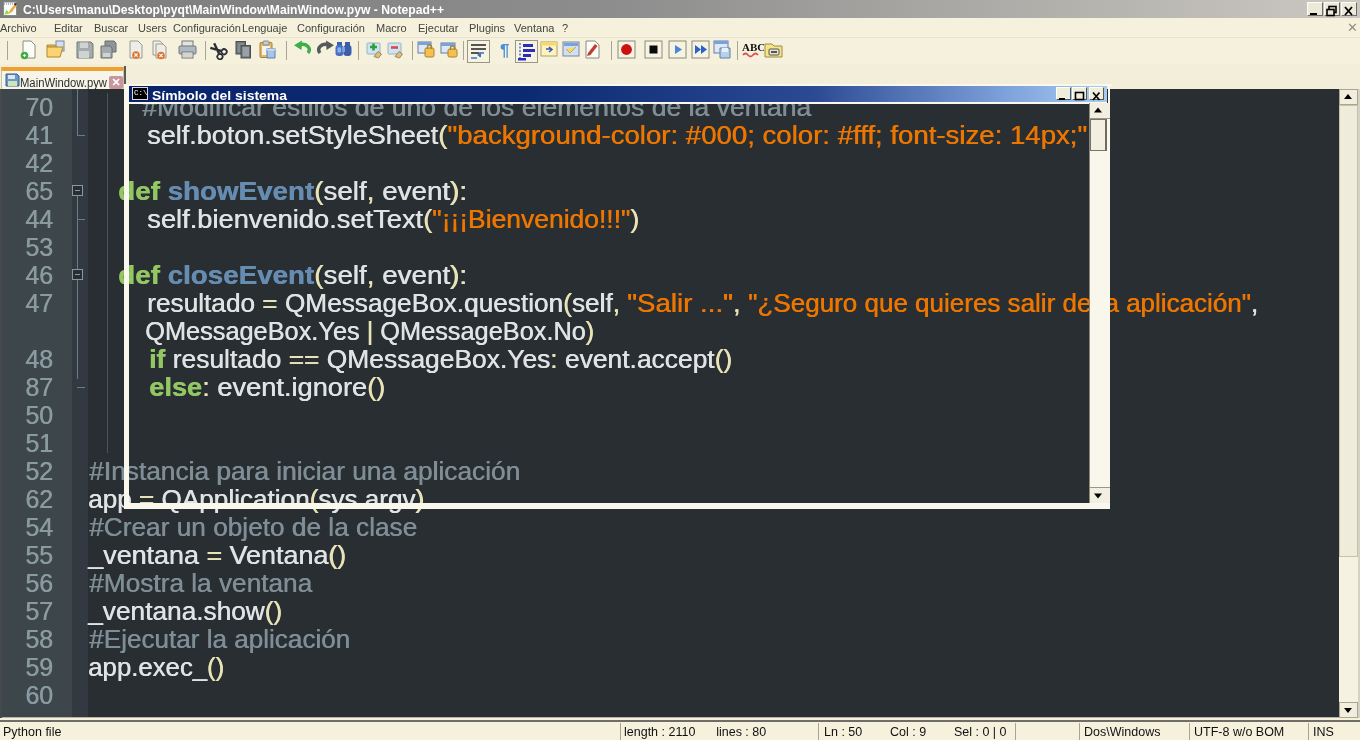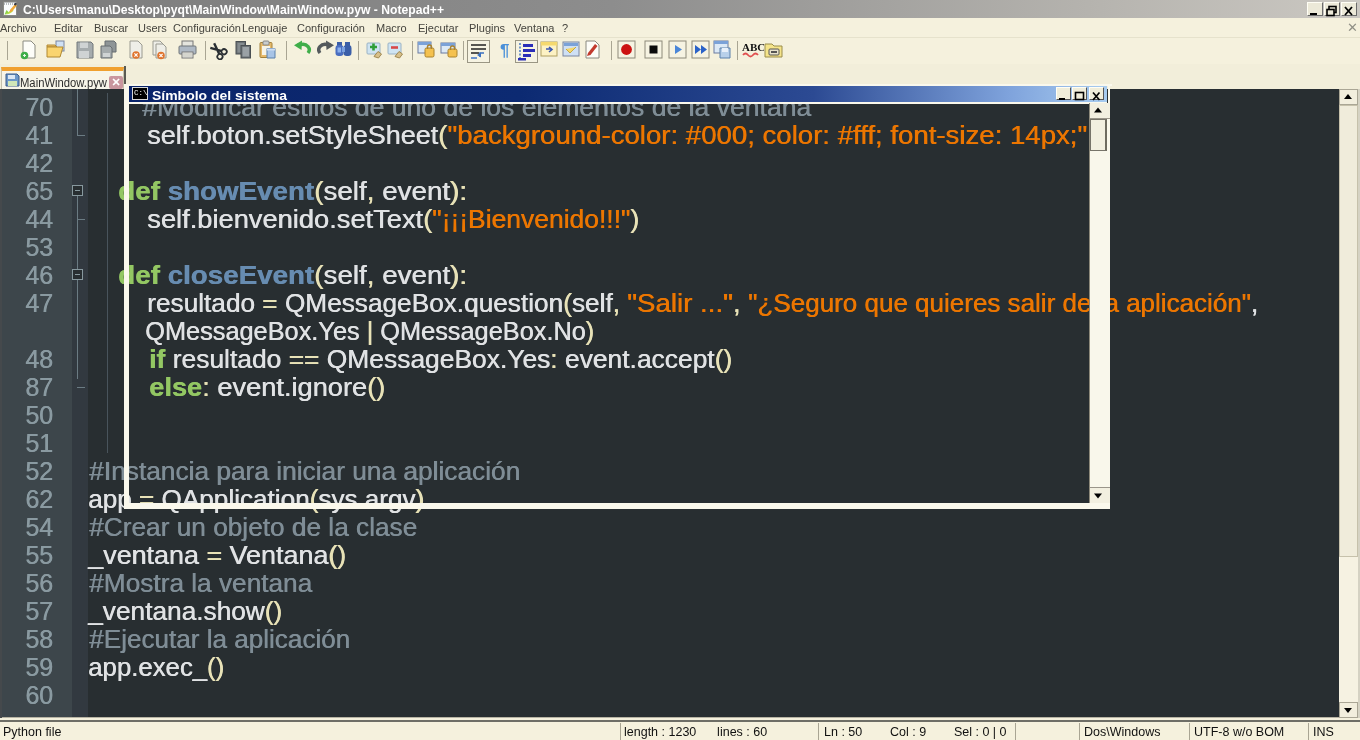--- a/index.html
+++ b/index.html
@@ -386,21 +386,21 @@
       </svg></div>
   <div id="cthumb"></div>
   <div class="csbtn" style="top:384px;border-top:1px solid #9a958a"><svg width="16" height="13">
         <path d="M8 9.5 l4 -5 h-8 z" fill="#000"></path>
       </svg></div>
 </div>
 
 <div id="statusbar" class="abs">
   <span class="st" style="left:3px">Python file</span>
   <div class="ssep" style="left:620px"></div>
-  <span class="st" style="left:624px">length : 1230      lines : 60</span>
+  <span class="st" style="left:624px">length : 2110      lines : 80</span>
   <div class="ssep" style="left:818px"></div>
   <span class="st" style="left:824px">Ln : 50        Col : 9        Sel : 0 | 0</span>
   <div class="ssep" style="left:1015px"></div>
   <div class="ssep" style="left:1079px"></div>
   <span class="st" style="left:1084px">Dos\Windows</span>
   <div class="ssep" style="left:1189px"></div>
   <span class="st" style="left:1194px">UTF-8 w/o BOM</span>
   <div class="ssep" style="left:1308px"></div>
   <span class="st" style="left:1313px">INS</span>
 </div>

